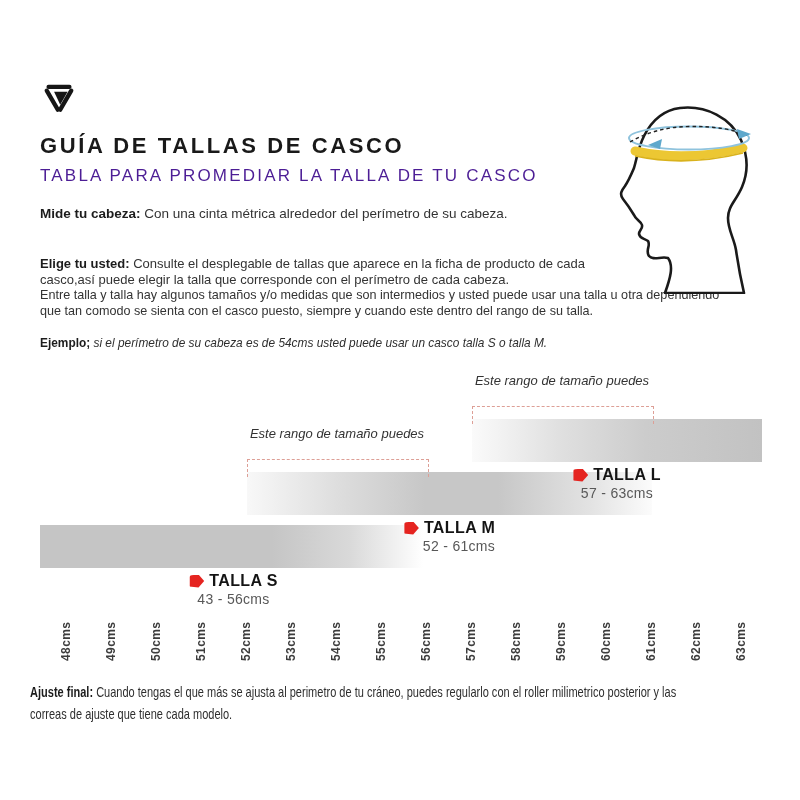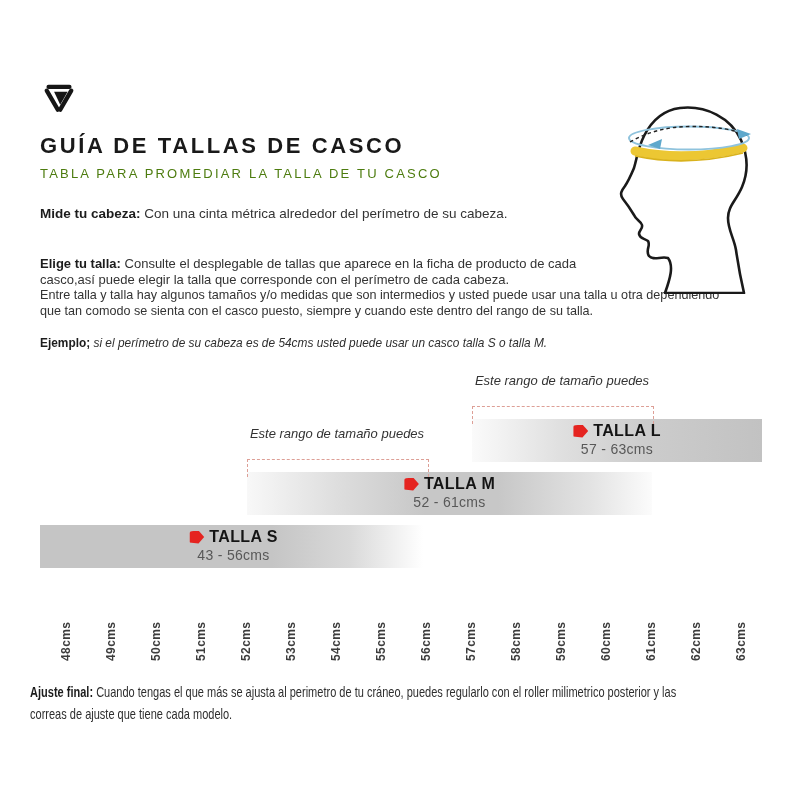--- a/index.html
+++ b/index.html
@@ -11,40 +11,40 @@
   }
   .abs{position:absolute;}
   
   .title{
     left:40px;top:133px;
     font-size:22px;font-weight:bold;letter-spacing:2.6px;color:#191919;
     white-space:nowrap;
   }
   .subtitle{
     left:40px;top:166px;
-    font-size:13px;letter-spacing:2.2px;color:#4d7c0f;white-space:nowrap;
+    font-size:17px;letter-spacing:2.2px;color:#4c1d95;white-space:nowrap;
   }
   
   .para{margin:0;font-size:13.5px;line-height:19px;color:#333;}
   .para b{color:#1c1c1c;}
   #p-mide{left:40px;top:204px;}
   #p-elige{left:40px;top:256px;font-size:13px;line-height:15.5px;}
   .cond{display:block;transform:scaleX(0.97);transform-origin:0 0;white-space:nowrap;width:800px;}
   #p-ejemplo{left:40px;top:333px;font-size:13.5px;transform:scaleX(0.88);transform-origin:0 0;white-space:nowrap;}
   #p-ejemplo i{color:#2e2e2e;}
   
   #p-footer{left:30px;top:681px;font-size:14.5px;line-height:22px;
     transform:scaleX(0.76);transform-origin:0 0;white-space:nowrap;width:990px;color:#2e2e2e;}
   
   #chart{left:40px;top:370px;width:755px;height:300px;}
   .bar{position:absolute;height:43px;z-index:2;}
   .bar[data-fade="right"]{background:linear-gradient(90deg,#c5c5c5 0%,#c5c5c5 60%,#d9d9d9 80%,rgba(255,255,255,0) 99%);}
   .bar[data-fade="both"]{background:linear-gradient(90deg,rgba(242,242,242,.55) 0%,#dedede 22%,#c7c7c7 44%,#c7c7c7 62%,#e3e3e3 85%,rgba(248,248,248,.5) 100%);}
   .bar[data-fade="left"]{background:linear-gradient(90deg,rgba(246,246,246,.5) 0%,#e0e0e0 30%,#cccccc 60%,#c2c2c2 100%);}
-  .barlabel{position:absolute;transform:translateX(-50%);z-index:4;display:flex;flex-direction:column;align-items:center;}
+  .barlabel{position:absolute;transform:translateX(-50%);z-index:4;display:flex;flex-direction:column;align-items:center;margin-top:44px;}
   .labrow{display:flex;align-items:center;gap:5px;}
   .tag{width:15px;height:13px;background:#e52420;clip-path:polygon(0 8%,62% 0,100% 50%,62% 100%,0 92%);border-radius:2px;}
   .labname{font-size:16px;font-weight:bold;color:#141414;letter-spacing:.4px;white-space:nowrap;}
   .labrange{font-size:14px;color:#585858;margin-top:1px;letter-spacing:.3px;white-space:nowrap;}
   .ovrect{position:absolute;border:1px dashed #dd9f96;border-bottom:none;z-index:5;}
   .annot{position:absolute;transform:translateX(-50%);text-align:center;font-style:italic;
     font-size:13px;color:#333;line-height:15px;white-space:nowrap;z-index:5;}
   .ticklab{position:absolute;width:60px;height:16px;transform:rotate(-90deg);
     font-size:12px;font-weight:bold;color:#3d3d3d;letter-spacing:.4px;text-align:left;white-space:nowrap;}
   
@@ -63,21 +63,21 @@
 
 <div class="abs title">GUÍA DE TALLAS DE CASCO</div>
 <div class="abs subtitle">TABLA PARA PROMEDIAR LA TALLA DE TU CASCO</div>
 
 <p id="p-mide" class="abs para">
   <b>Mide tu cabeza:</b>
   <span>Con una cinta métrica alrededor del perímetro de su cabeza.</span><br>
 </p>
 
 <p id="p-elige" class="abs para">
-  <b>Elige tu talla:</b>
+  <b>Elige tu usted:</b>
   <span>Consulte el desplegable de tallas que aparece en la ficha de producto de cada</span><br>
   <span>casco,así puede elegir la talla que corresponde con el perímetro de cada cabeza.</span>
   <span class="cond"><span>Entre talla y talla hay algunos tamaños y/o medidas que son intermedios y usted puede usar una talla u otra dependiendo</span><br><span>que tan comodo se sienta con el casco puesto, siempre y cuando este dentro del rango de su talla.</span></span>
 </p>
 
 <p id="p-ejemplo" class="abs para">
   <b>Ejemplo;</b>
   <i>si el perímetro de su cabeza es de 54cms usted puede usar un casco talla S o talla M.</i>
 </p>
 
@@ -110,21 +110,21 @@
 <div id="chart" class="abs">
     <div class="bar" data-fade="right" style="left: 0px; top: 155px; width: 387px;"></div>
     <div class="barlabel" style="left: 193.5px; top: 158px;">
       <div class="labrow">
         <div class="tag"></div>
         <div class="labname">TALLA S</div>
       </div>
       <div class="labrange">43 - 56cms</div>
     </div>
     <div class="bar" data-fade="both" style="left: 207px; top: 102px; width: 405px;"></div>
-    <div class="barlabel" style="left: 409.5px; top: 105px;">
+    <div class="barlabel" style="left: 409.5px; top: 105px; align-items: flex-end;">
       <div class="labrow">
         <div class="tag"></div>
         <div class="labname">TALLA M</div>
       </div>
       <div class="labrange">52 - 61cms</div>
     </div>
     <div class="bar" data-fade="left" style="left: 432px; top: 49px; width: 290px;"></div>
     <div class="barlabel" style="left: 577px; top: 52px;">
       <div class="labrow">
         <div class="tag"></div>

